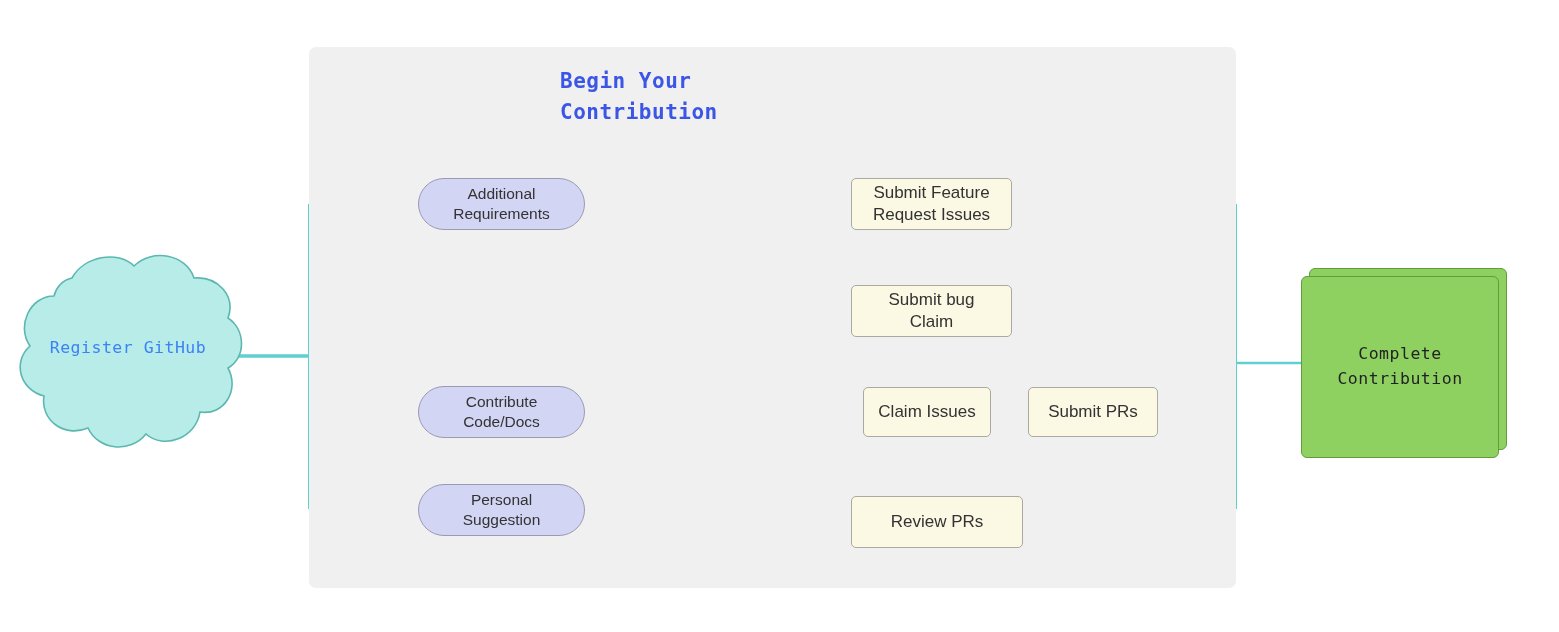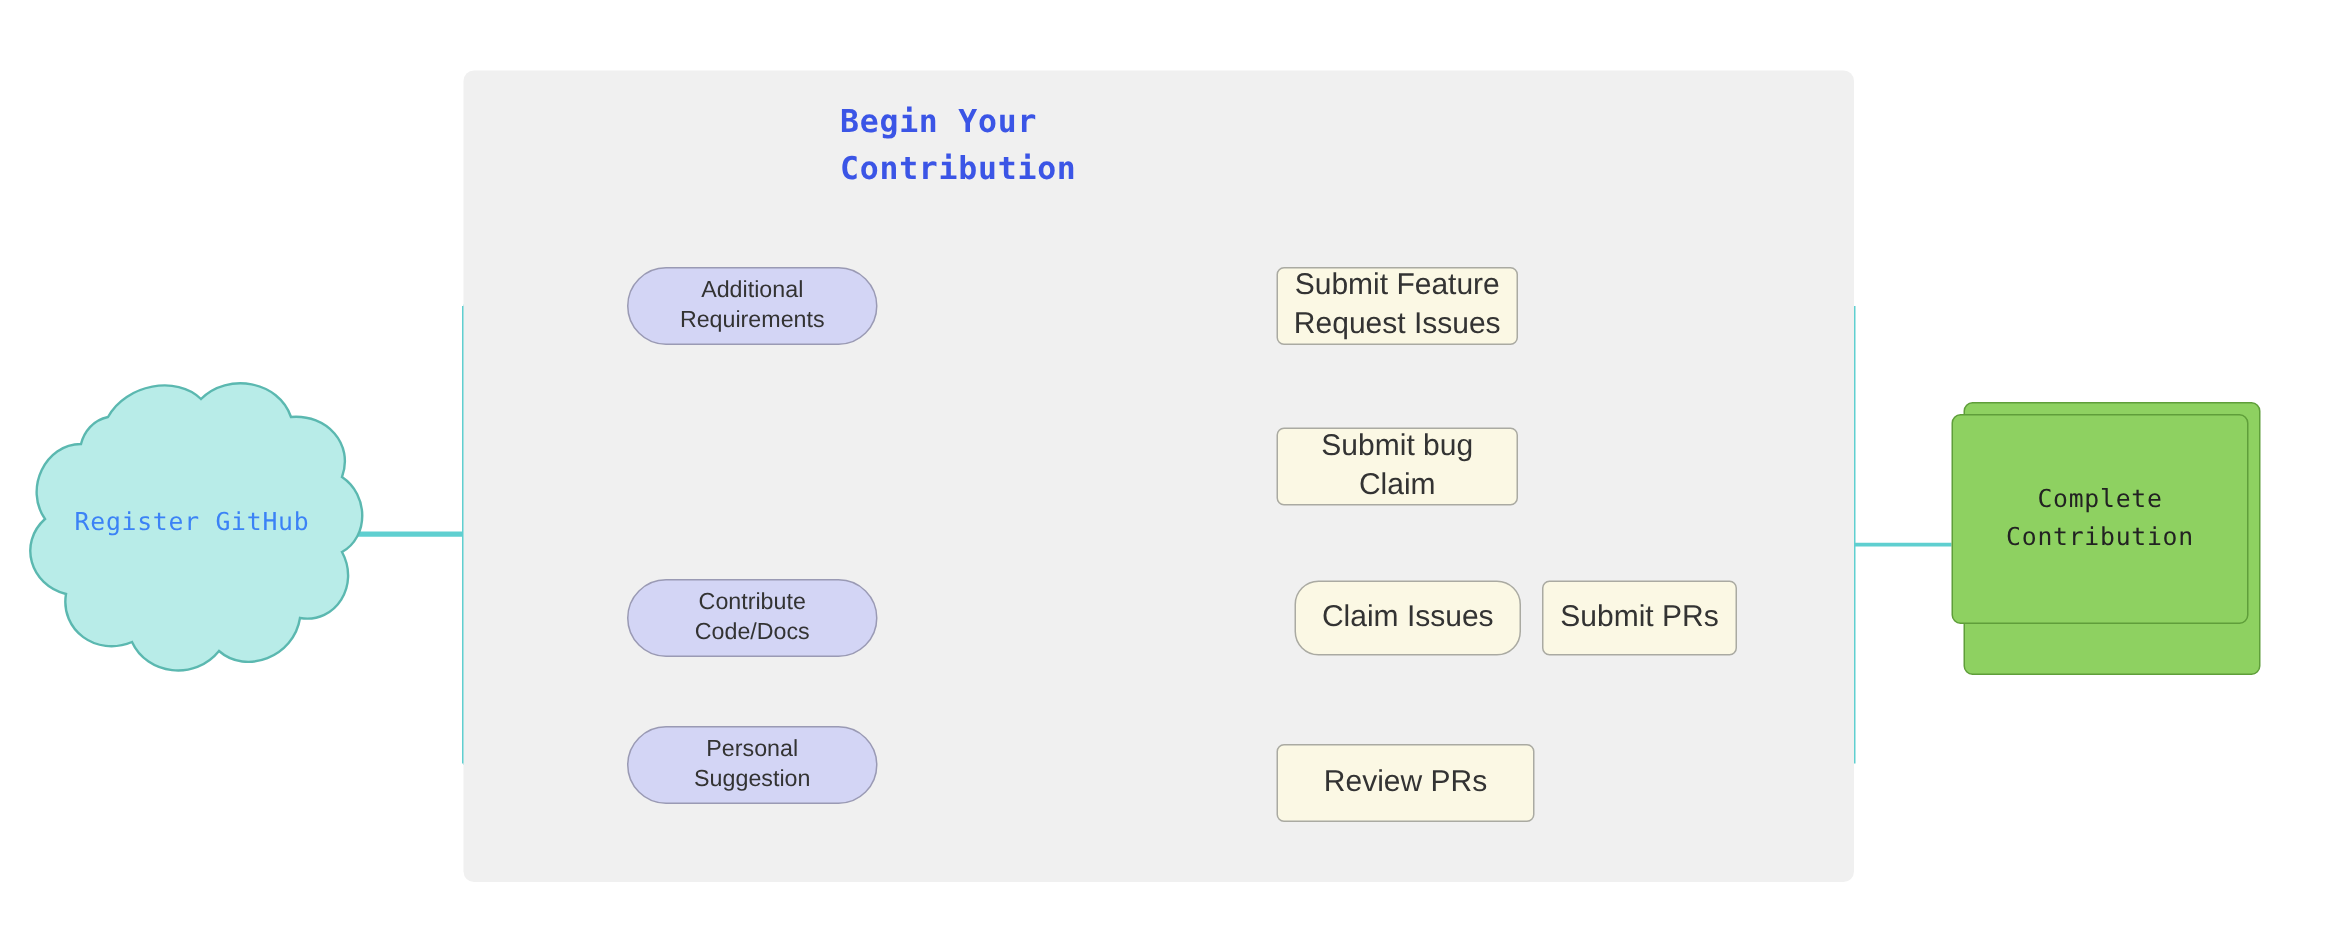--- a/index.html
+++ b/index.html
@@ -60,21 +60,21 @@
   .node-stadium {
     background: #d3d5f5;
     border: 1px solid #9a9ab4;
     border-radius: 26px;
     font-size: 15.5px;
   }
   .node-rect {
     background: #fbf8e4;
     border: 1px solid #aaaaa2;
     border-radius: 5px;
-    font-size: 20px;
+    font-size: 17px;
   }
   .cloud-wrap {
     position: absolute;
     left: 6px;
     top: 248px;
     width: 244px;
     height: 220px;
   }
   .cloud-label {
     position: absolute;
@@ -107,21 +107,21 @@
     background: #8ed161;
     border: 1px solid #5f9e3a;
     border-radius: 6px;
     box-sizing: border-box;
   }
   .stack-front {
     position: absolute;
     left: 0px;
     top: 8px;
     width: 198px;
-    height: 140px;
+    height: 182px;
     background: #8ed161;
     border: 1px solid #5f9e3a;
     border-radius: 6px;
     box-sizing: border-box;
     display: flex;
     align-items: center;
     justify-content: center;
     text-align: center;
     color: #222222;
     font-family: "DejaVu Sans Mono", monospace;
@@ -202,21 +202,21 @@
 
   <div class="node node-rect" style="left:851px; top:285px; width:161px; height:52px;">
     <span>Submit bug
 Claim</span>
   </div>
 
   <div class="node node-stadium" style="left:418px; top:386px; width:167px; height:52px;">
     <span>Contribute
 Code/Docs</span>
   </div>
-  <div class="node node-rect" style="left:863px; top:387px; width:151px; height:50px;border-radius:16px;">
+  <div class="node node-rect" style="left:863px; top:387px; width:128px; height:50px;">
     <span>Claim Issues</span>
   </div>
   <div class="node node-rect" style="left:1028px; top:387px; width:130px; height:50px;">
     <span>Submit PRs</span>
   </div>
 
   <div class="node node-stadium" style="left:418px; top:484px; width:167px; height:52px;">
     <span>Personal
 Suggestion</span>
   </div>

